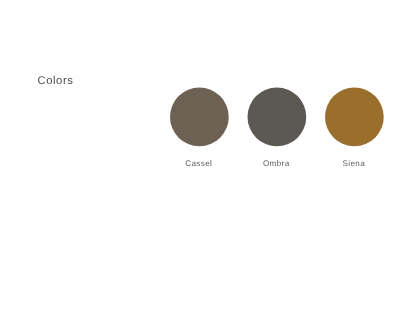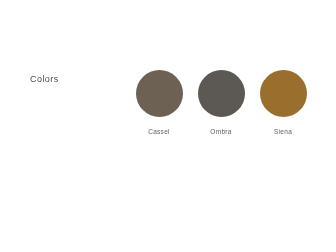--- a/index.html
+++ b/index.html
@@ -19,21 +19,21 @@
 
   #page {
     position: absolute;
     inset: 0;
     background: #ffffff;
   }
 
   .section-title {
     position: absolute;
     left: 30px;
-    top: 74px;
+    top: 59px;
     font-size: 9px;
     line-height: 11px;
     letter-spacing: 0.45px;
     color: #4a4a4a;
     white-space: nowrap;
     text-align: right;
   }
 
   .swatch-row {
     position: absolute;

